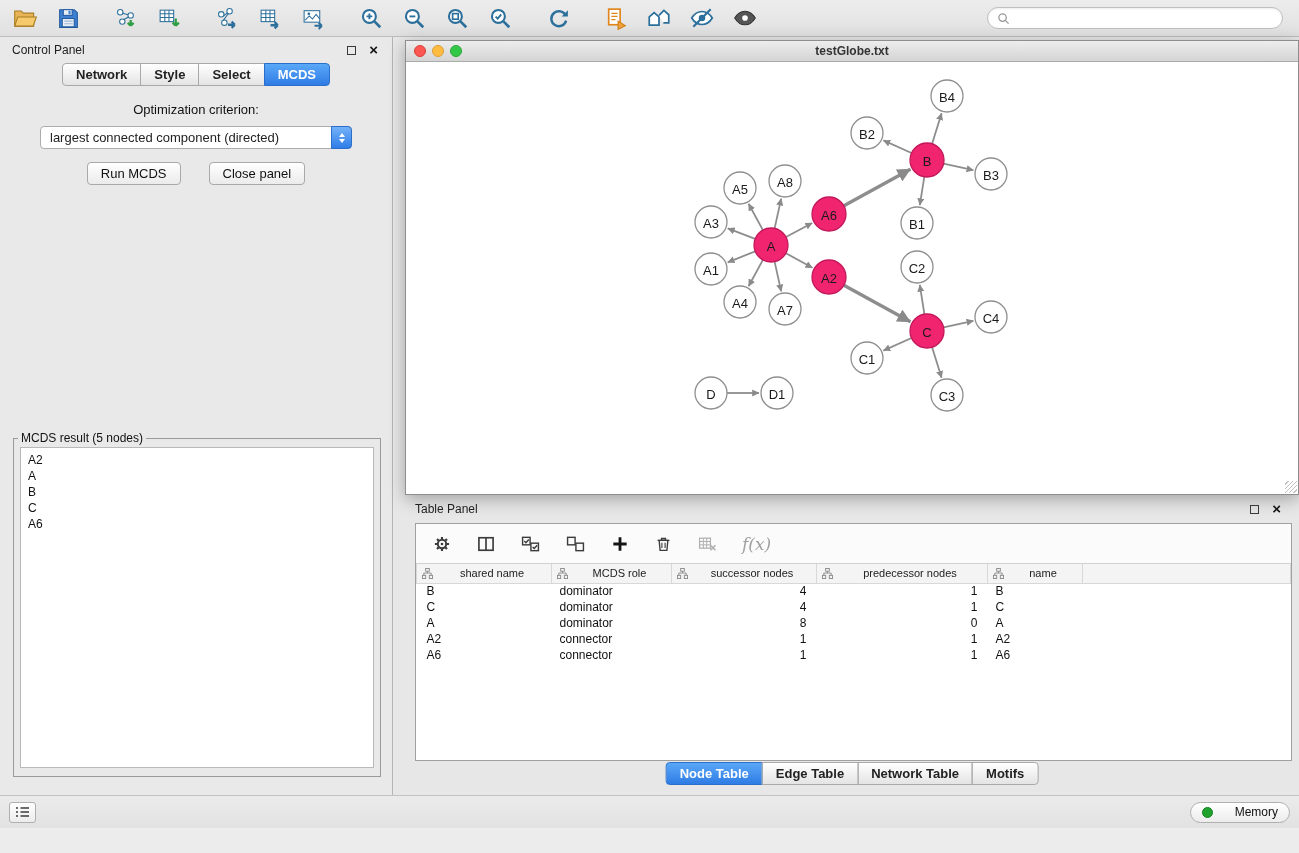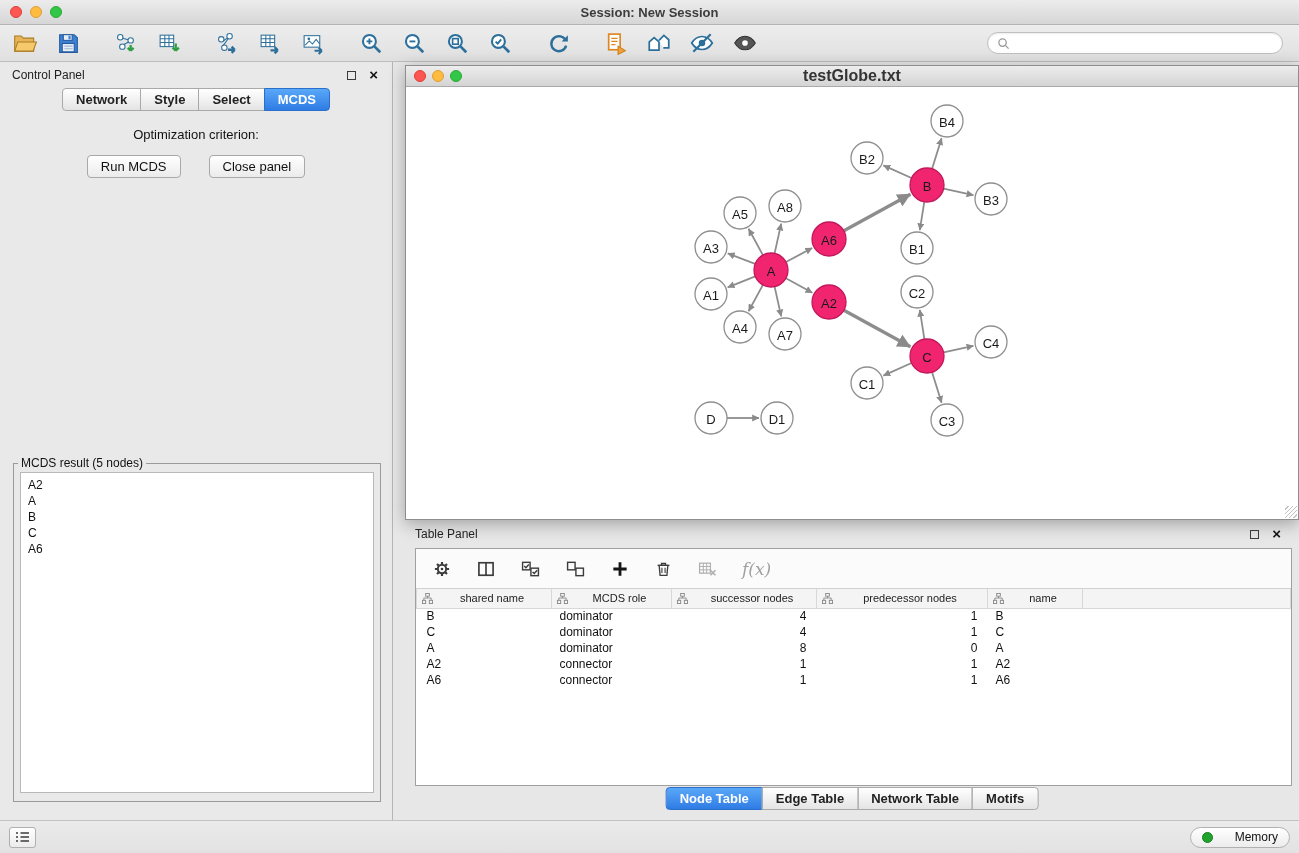--- a/index.html
+++ b/index.html
@@ -63,21 +63,21 @@
     padding:4px 7px; font-size:12px; overflow:auto; }
   .result-item { line-height:16px; color:#111; }
 
   
   .right-area { flex:1; position:relative; background:#e7e7e7; }
 
   
   .network-window { position:absolute; left:12px; top:3px; width:894px; height:455px; background:#fff;
     border:1px solid #8e8e8e; box-shadow:0 4px 16px rgba(0,0,0,.30); }
   .nw-titlebar { height:21px; background:linear-gradient(#ededed,#d4d4d4); border-bottom:1px solid #aaa;
-    display:flex; align-items:center; justify-content:center; font-size:16px; color:#333; font-weight:bold; position:relative; }
+    display:flex; align-items:center; justify-content:center; font-size:12px; color:#333; font-weight:bold; position:relative; }
   .nw-traffic { position:absolute; left:8px; top:4px; display:flex; gap:6px; }
   .nw-canvas { position:relative; width:892px; height:432px; background:#fff; overflow:hidden; }
   .graph { position:absolute; left:0; top:0; }
   .resize-grip { position:absolute; right:1px; bottom:1px; width:12px; height:12px;
     background:repeating-linear-gradient(135deg, transparent 0 2px, #c2c2c2 2px 3px); }
 
   
   .table-panel { position:absolute; left:12px; right:0; top:460px; bottom:0; }
   .tp-header { height:24px; display:flex; align-items:center; padding:0 16px 0 10px; font-size:12px; color:#222; }
   .tp-body { position:absolute; left:10px; right:7px; top:26px; bottom:34px; border:1px solid #a0a0a0;
@@ -107,28 +107,20 @@
     background:linear-gradient(#fff,#ececec); display:flex; align-items:center; justify-content:center; }
   .memory-btn { margin-left:auto; height:21px; border:1px solid #b0b0b0; border-radius:11px;
     background:linear-gradient(#fff,#ececec); display:flex; align-items:center; gap:22px; padding:0 11px; font-size:12px; color:#111; }
   .mem-dot { width:11px; height:11px; border-radius:50%; background:#1fa32c; border:1px solid #148021; display:inline-block; }
 </style>
 </head>
 <body>
 
 <div class="app">
 
-  <div class="titlebar">
-    <div class="traffic">
-      <span class="light red"></span>
-      <span class="light yellow"></span>
-      <span class="light green"></span>
-    </div>
-    <span>Session: New Session</span>
-  </div>
 
   <div class="toolbar">
     <div class="tgroup">
       <button class="tool-btn">
         <svg class="icon24" viewBox="0 0 24 24" width="26" height="26">
             <path d="M2.5 5.5h6l2 2h9.5v12H2.5z" fill="#e9b458" stroke="#a87d22"></path>
             <path d="M2.5 19.5l2.8-8.5h17.2l-3 8.5z" fill="#f6c96d" stroke="#a87d22"></path>
           </svg>
       </button>
       <button class="tool-btn">
@@ -283,20 +275,27 @@
 
       <div class="seg-tabs">
           <div class="seg-tab">Network</div>
           <div class="seg-tab">Style</div>
           <div class="seg-tab">Select</div>
           <div class="seg-tab active">MCDS</div>
         </div>
 
       <div class="opt-label">Optimization criterion:</div>
 
+      <div class="dropdown">
+        <span class="dd-value">largest connected component (directed)</span>
+        <span class="dd-spinner">
+            <span class="tri-up"></span>
+            <span class="tri-down"></span>
+          </span>
+      </div>
 
       <div class="btn-row">
         <button class="push-btn">Run MCDS</button>
         <button class="push-btn">Close panel</button>
       </div>
 
       <fieldset class="result-fieldset">
         <legend>MCDS result (5 nodes)</legend>
         <div class="result-list">
             <div class="result-item">A2</div>

